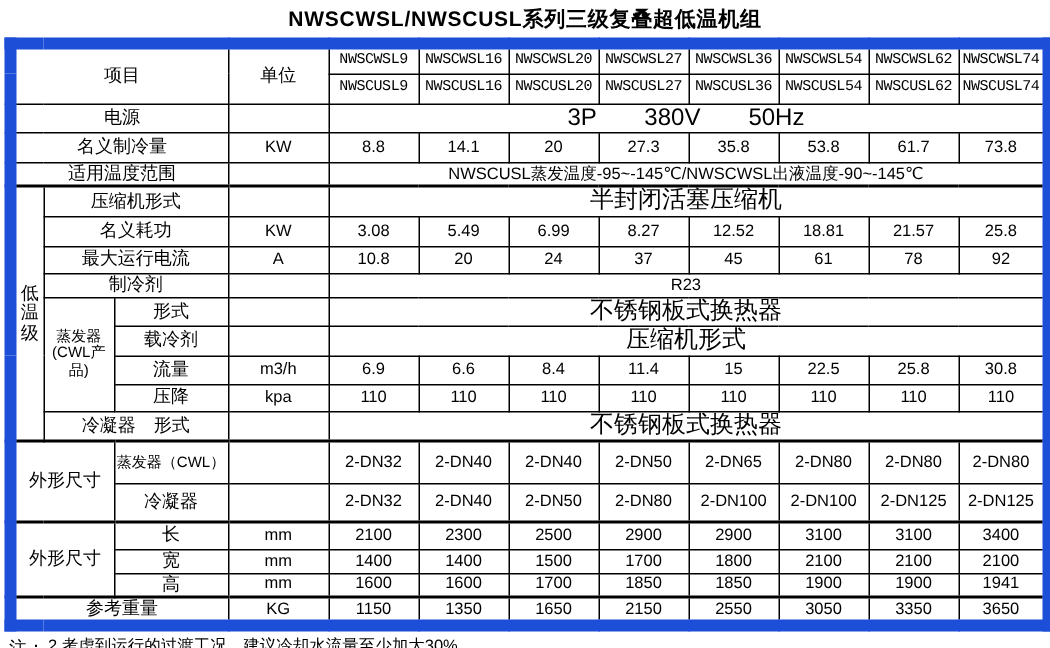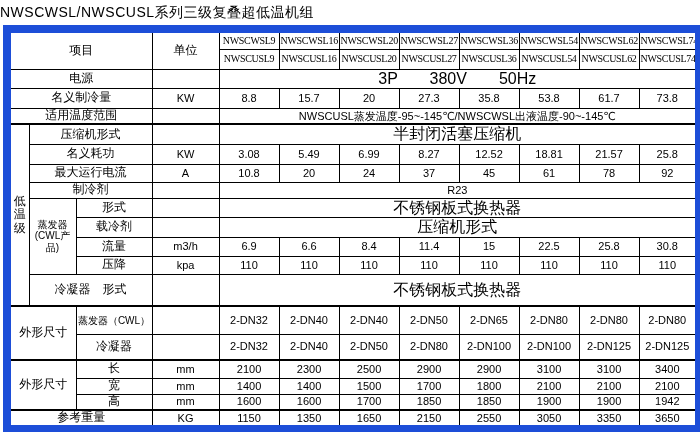--- a/index.html
+++ b/index.html
@@ -1,22 +1,22 @@
 <!DOCTYPE html>
 <html><head>
 <meta charset="utf-8">
 <style>
   html,body{margin:0;padding:0;background:#ffffff;}
   body{width:700px;height:432px;font-family:"Liberation Sans","DejaVu Sans",sans-serif;color:#000;overflow:hidden;}
-  .title{font-weight:normal;font-size:14px;padding-top:4px;letter-spacing:0.5px;}
+  .title{text-align:center;font-weight:bold;font-size:14px;padding-top:4px;letter-spacing:0.5px;}
   table.spec{border-collapse:collapse;table-layout:fixed;width:694px;margin:3px 16px 0 3px;border:8px solid #1d4ed8;}
   table.spec td{border:1px solid #000;text-align:center;vertical-align:middle;padding:0 1px;overflow:hidden;line-height:1.15;}
   .lab{font-size:12px;}
   .sm{font-size:10px;}
-  .mdl{font-size:10px;letter-spacing:-0.3px;font-family:Liberation Serif, serif;}
+  .mdl{font-size:10px;letter-spacing:-0.3px;font-family:Liberation Mono, monospace;}
   .num{font-size:11px;}
   .txt{font-size:16px;}
   .pre{white-space:pre;}
   .bt2{border-top:2px solid #000 !important;}
   .notes{margin:3px 0 0 6px;font-size:11px;display:flex;}
   .notes .prefix{font-size:12px;flex:0 0 26px;}
   .notes .items div{line-height:15px;}
 </style>
 </head>
 <body>
@@ -66,21 +66,21 @@
   <tr style="height:14px">
     <td colspan="3" class="lab">电源</td>
     <td></td>
     <td colspan="8" class="txt pre">3P　　380V　　50Hz</td>
   </tr>
 
   <tr style="height:20px">
     <td colspan="3" class="lab">名义制冷量</td>
     <td class="num">KW</td>
     <td class="num">8.8</td>
-    <td class="num">15.7</td>
+    <td class="num">14.1</td>
     <td class="num">20</td>
     <td class="num">27.3</td>
     <td class="num">35.8</td>
     <td class="num">53.8</td>
     <td class="num">61.7</td>
     <td class="num">73.8</td>
   </tr>
 
   <tr style="height:16px">
     <td colspan="3" class="lab">适用温度范围</td>
@@ -159,21 +159,21 @@
     <td class="num">110</td>
     <td class="num">110</td>
     <td class="num">110</td>
     <td class="num">110</td>
     <td class="num">110</td>
     <td class="num">110</td>
     <td class="num">110</td>
     <td class="num">110</td>
   </tr>
 
-  <tr style="height:32px">
+  <tr style="height:20px">
     <td colspan="2" class="lab">冷凝器　形式</td>
     <td></td>
     <td colspan="8" class="txt">不锈钢板式换热器</td>
   </tr>
 
   <tr style="height:28px">
     <td colspan="2" rowspan="2" class="lab bt2">外形尺寸</td>
     <td class="sm bt2">蒸发器（CWL）</td>
     <td class="bt2"></td>
     <td class="num bt2">2-DN32</td>
@@ -229,21 +229,21 @@
   <tr style="height:16px">
     <td class="lab">高</td>
     <td class="num">mm</td>
     <td class="num">1600</td>
     <td class="num">1600</td>
     <td class="num">1700</td>
     <td class="num">1850</td>
     <td class="num">1850</td>
     <td class="num">1900</td>
     <td class="num">1900</td>
-    <td class="num">1942</td>
+    <td class="num">1941</td>
   </tr>
 
   <tr style="height:19px">
     <td colspan="3" class="lab bt2">参考重量</td>
     <td class="num bt2">KG</td>
     <td class="num bt2">1150</td>
     <td class="num bt2">1350</td>
     <td class="num bt2">1650</td>
     <td class="num bt2">2150</td>
     <td class="num bt2">2550</td>

